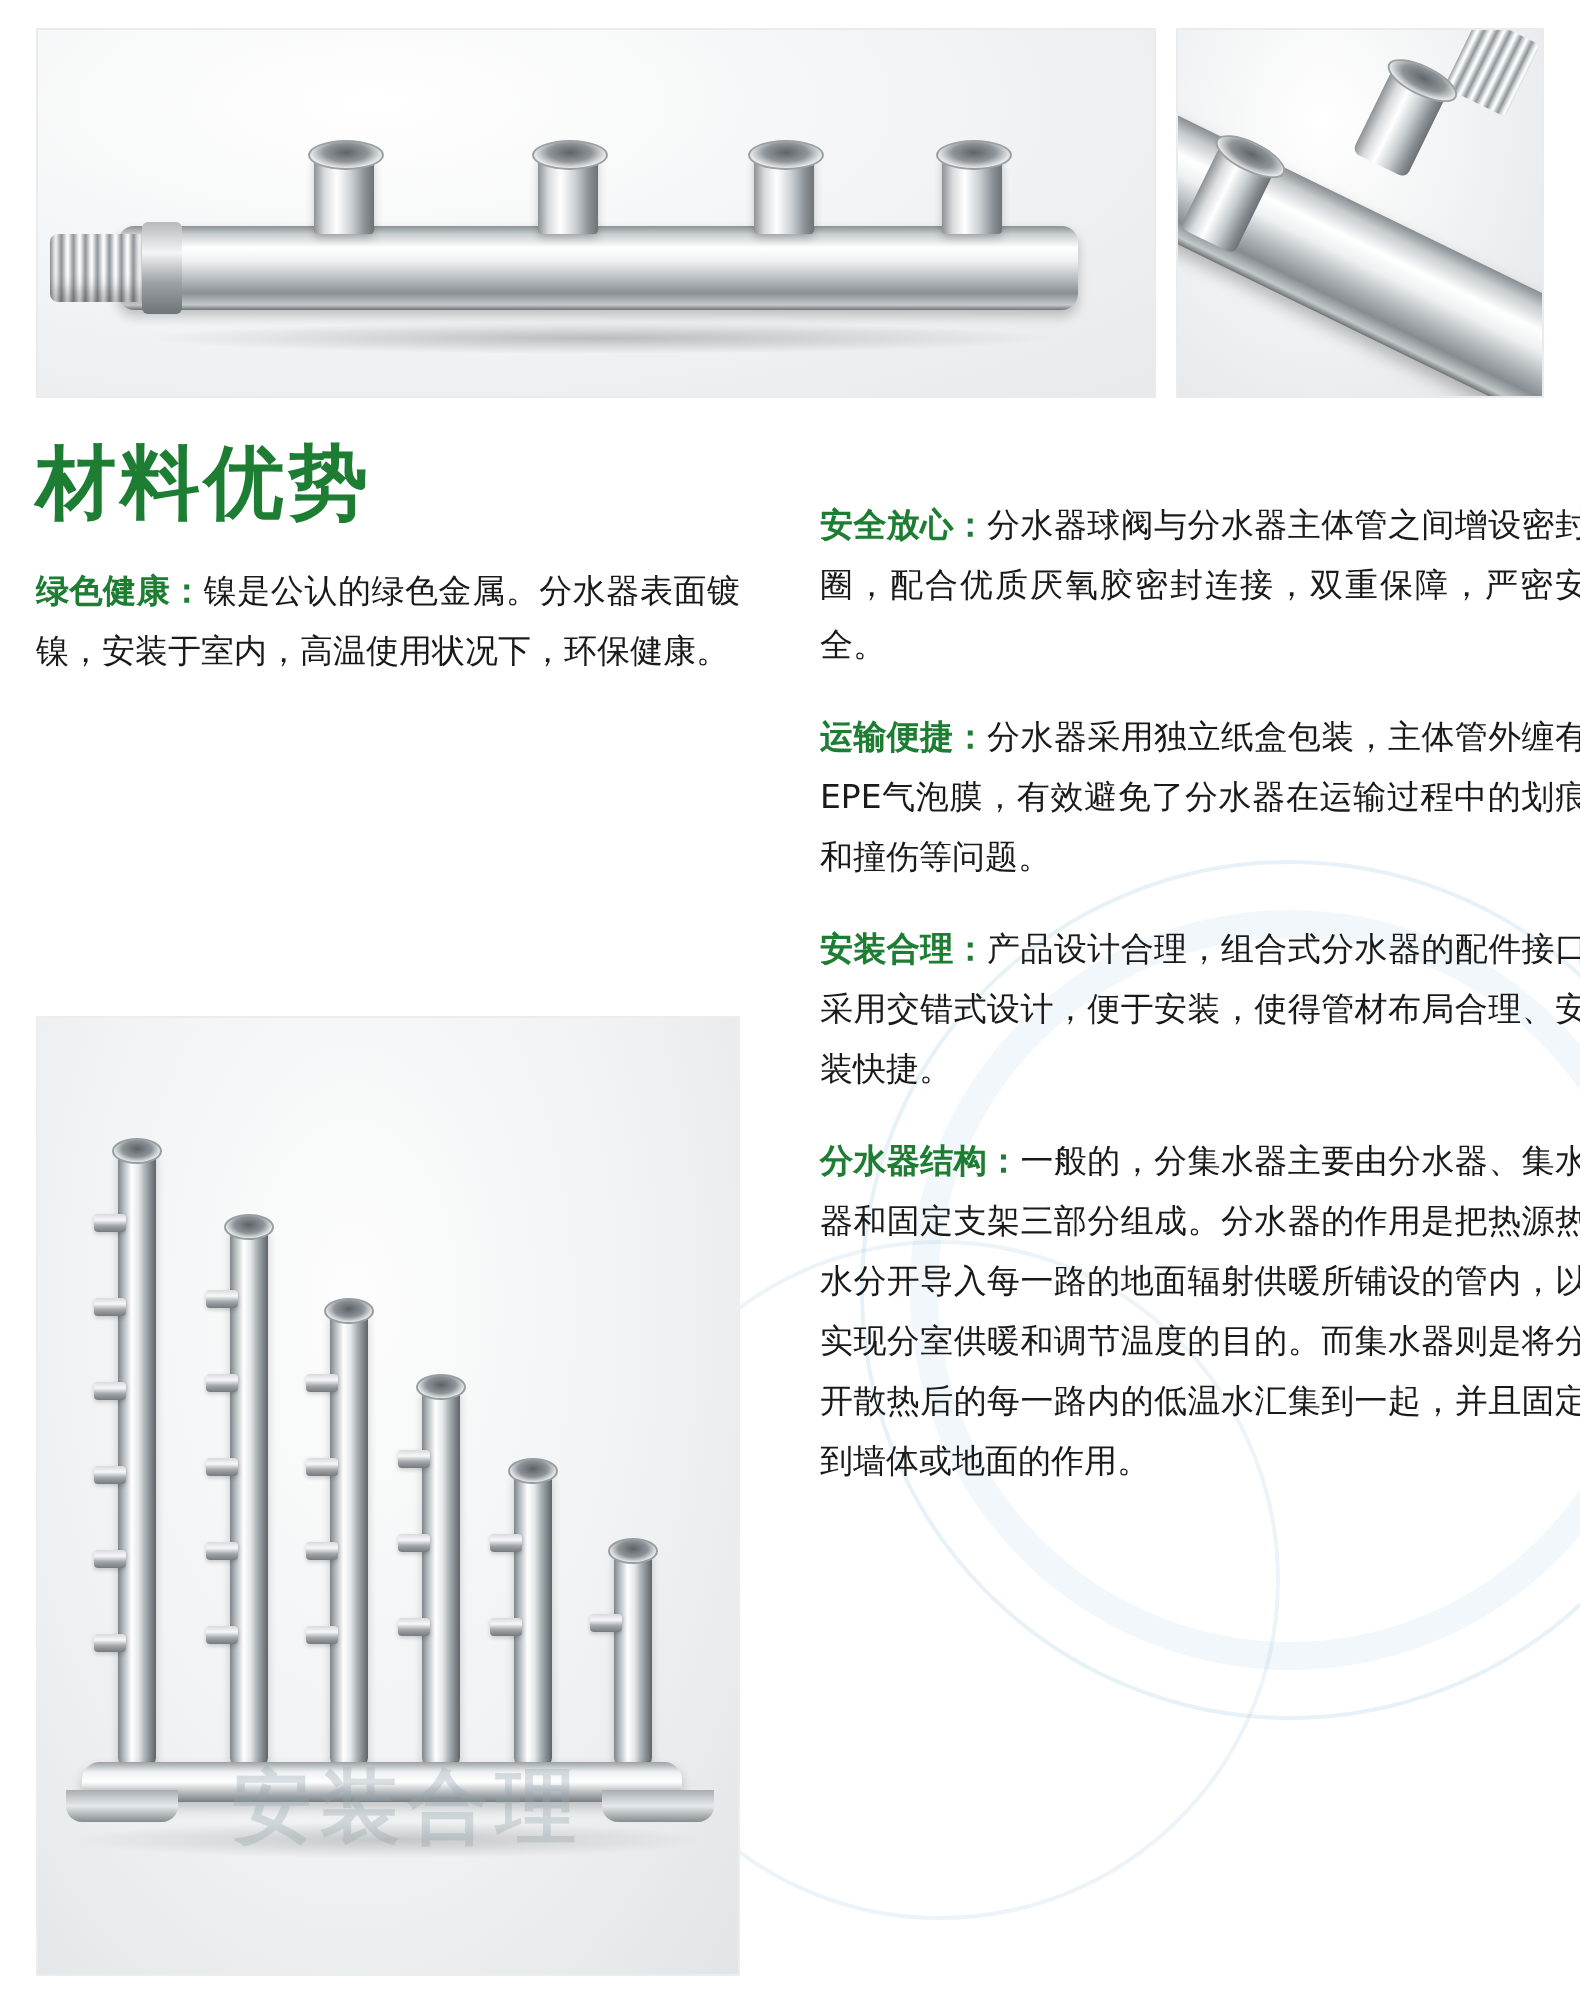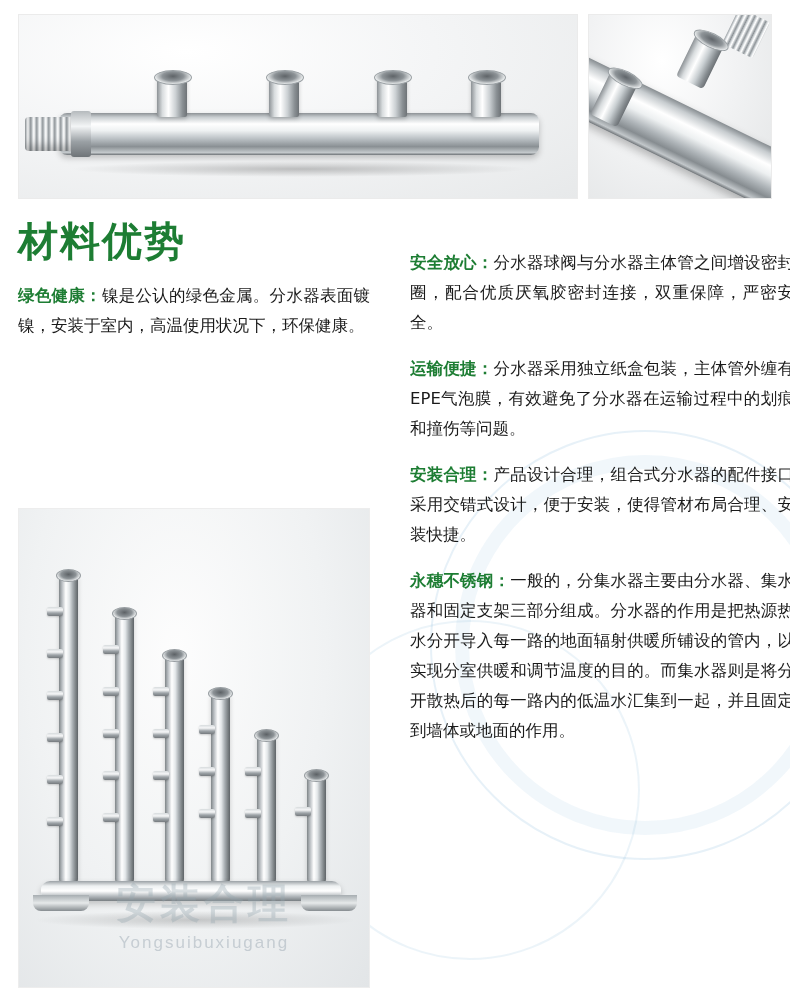--- a/index.html
+++ b/index.html
@@ -308,21 +308,21 @@
     <p class="para">
       <span class="lead">安全放心：</span><span>分水器球阀与分水器主体管之间增设密封圈，配合优质厌氧胶密封连接，双重保障，严密安全。</span>
     </p>
     <p class="para">
       <span class="lead">运输便捷：</span><span>分水器采用独立纸盒包装，主体管外缠有EPE气泡膜，有效避免了分水器在运输过程中的划痕和撞伤等问题。</span>
     </p>
     <p class="para">
       <span class="lead">安装合理：</span><span>产品设计合理，组合式分水器的配件接口采用交错式设计，便于安装，使得管材布局合理、安装快捷。</span>
     </p>
     <p class="para">
-      <span class="lead">永穗不锈钢：</span><span>一般的，分集水器主要由分水器、集水器和固定支架三部分组成。分水器的作用是把热源热水分开导入每一路的地面辐射供暖所铺设的管内，以实现分室供暖和调节温度的目的。而集水器则是将分开散热后的每一路内的低温水汇集到一起，并且固定到墙体或地面的作用。</span>
+      <span class="lead">分水器结构：</span><span>一般的，分集水器主要由分水器、集水器和固定支架三部分组成。分水器的作用是把热源热水分开导入每一路的地面辐射供暖所铺设的管内，以实现分室供暖和调节温度的目的。而集水器则是将分开散热后的每一路内的低温水汇集到一起，并且固定到墙体或地面的作用。</span>
     </p>
   </div>
 
   <div class="photo-bottom">
 
     <div class="riser" style="left:40px;  top:66px;  width:19px; height:308px;"></div>
     <div class="nub" style="left:28px; top:98px;"></div>
     <div class="nub" style="left:28px; top:140px;"></div>
     <div class="nub" style="left:28px; top:182px;"></div>
     <div class="nub" style="left:28px; top:224px;"></div>
@@ -353,16 +353,15 @@
 
     <div class="riser" style="left:288px; top:266px; width:19px; height:108px;"></div>
     <div class="nub" style="left:276px; top:298px;"></div>
 
     <div class="base-bar"></div>
     <div class="base-foot l"></div>
     <div class="base-foot r"></div>
     <div class="base-shadow"></div>
 
     <div class="wm-text">安装合理</div>
-    <div class="wm-text-sub">Yongsuibuxiugang</div>
   </div>
 
 </div>
 
 </body></html>

